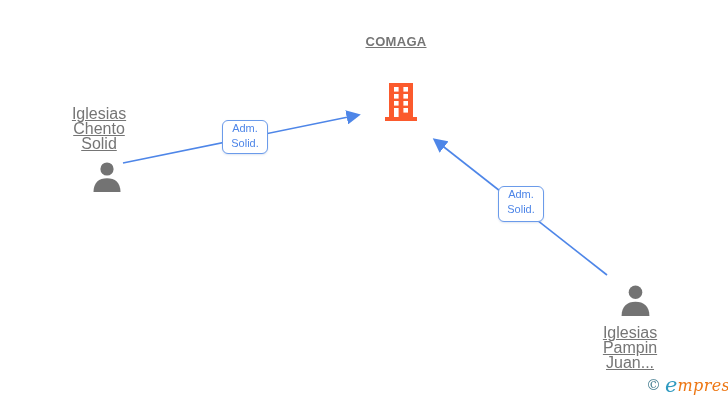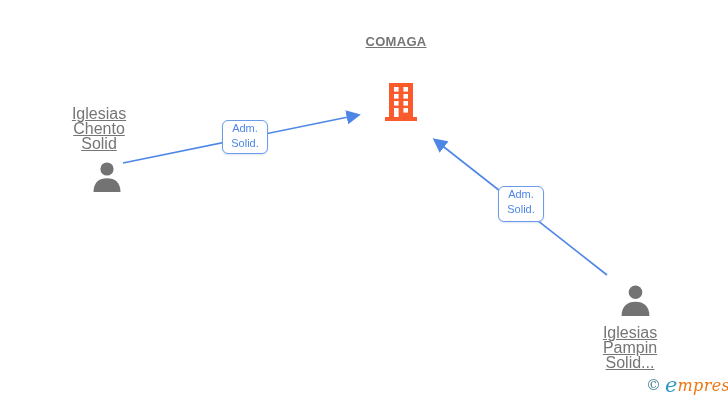--- a/index.html
+++ b/index.html
@@ -117,21 +117,21 @@
 
   <div class="node-icon" style="left:619px; top:285px;">
     <svg width="33" height="31" viewBox="0 0 32 30">
       <circle cx="16" cy="7" r="6.6" fill="#737373"></circle>
       <path d="M2.5,30 C2.5,20.5 8,16.2 16,16.2 C24,16.2 29.5,20.5 29.5,30 Z" fill="#737373"></path>
     </svg>
   </div>
   <div class="node-label" style="left:578px; top:325px; width:104px;">
     <span>Iglesias</span>
     <span>Pampin</span>
-    <span>Solid...</span>
+    <span>Juan...</span>
   </div>
 
   <div class="watermark">
     <span class="wm-copy">©</span>
     <span class="wm-e">e</span>
     <span class="wm-rest">mpresia</span>
   </div>
 
 </div>
 

